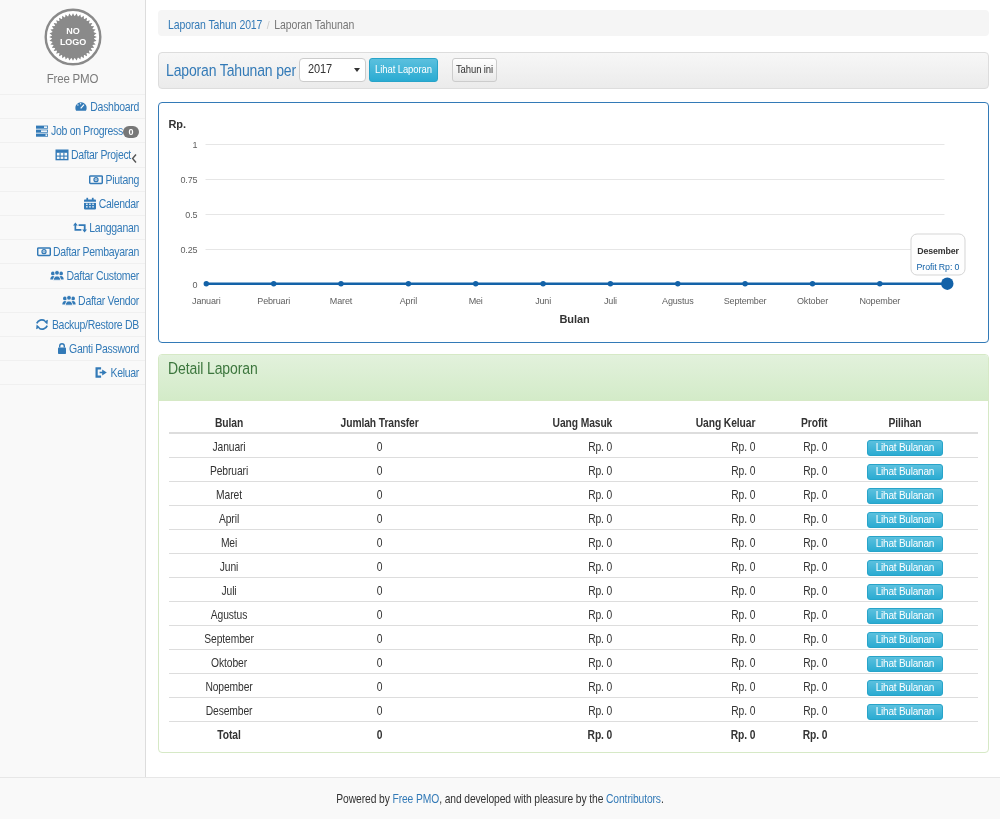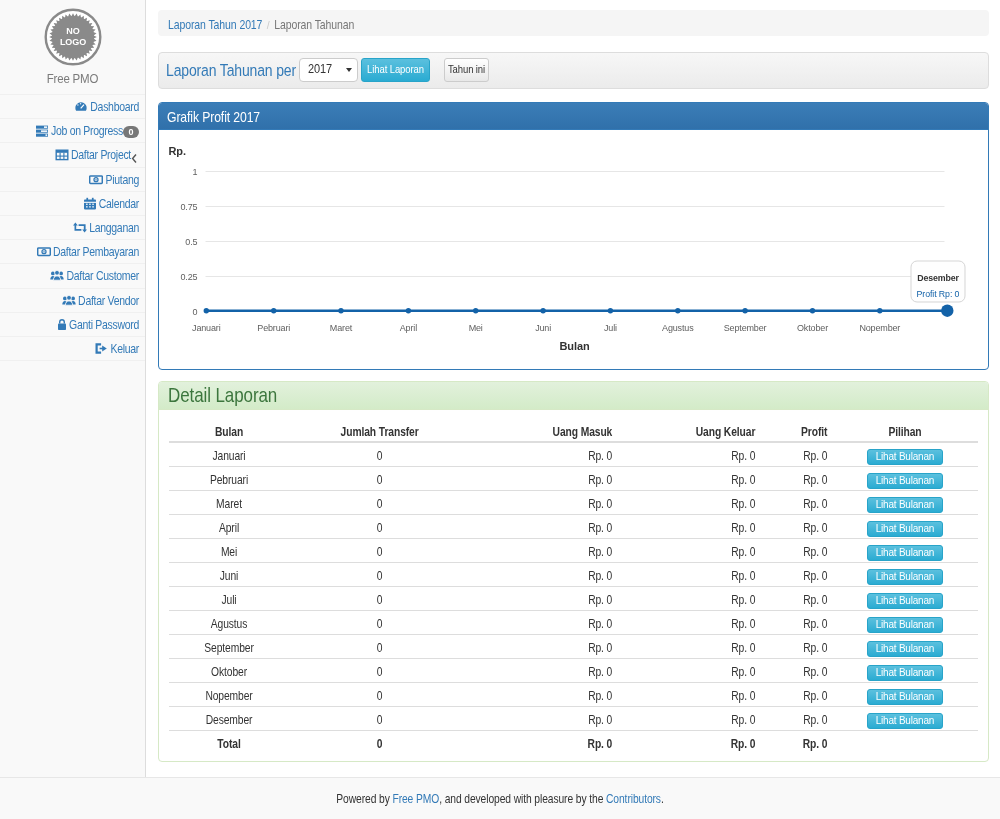--- a/index.html
+++ b/index.html
@@ -45,42 +45,42 @@
 .breadcrumb .sep { color:#ccc; padding:0 4.5px; }
 .panel { border:1px solid #ddd; border-radius:4px; background:#fff; }
 .panel2 {
   height:37px; margin-bottom:13.5px; display:flex; align-items:center;
   background:linear-gradient(to bottom,#f7f7f7 0,#ebebeb 100%);
   padding:5.5px 7px; border-radius:4px;
 }
 .lbl { font-weight:normal; color:#337ab7; font-size:14px; letter-spacing:-0.15px; margin-right:3px; }
 .selwrap { position:relative; display:inline-block; margin-right:3px; }
 .sel {
-  display:inline-block; width:59px; height:24px; border:1px solid #ccc; border-radius:4px;
+  display:inline-block; width:67px; height:24px; border:1px solid #ccc; border-radius:4px;
   font-size:11px; color:#333; background:#fff; padding:4px 0 0 8px; letter-spacing:-0.1px;
 }
 .caret2 {
   position:absolute; right:6px; top:10px; width:0; height:0;
   border-left:3.5px solid transparent; border-right:3.5px solid transparent;
   border-top:4.5px solid #333;
 }
 .btn { display:inline-block; border-radius:3px; font-size:9.5px; letter-spacing:-0.1px; padding:0; line-height:22px; height:24px; border:1px solid transparent; text-align:center; }
 .btn-info { background:linear-gradient(to bottom,#5bc0de 0,#2aabd2 100%); border-color:#28a4c9; color:#fff; width:69px; margin-right:14px; }
 .btn-default { background:linear-gradient(to bottom,#fff 0,#e8e8e8 100%); border-color:#ccc; color:#333; width:45px; }
 .panel-primary { border-color:#337ab7; margin-bottom:10.5px; }
 .panel-primary .panel-heading {
   color:#fff; background:linear-gradient(to bottom,#3b7db7 0,#3070aa 100%);
   border-bottom:1px solid #337ab7; height:27px; padding:7.5px 8px 0;
   font-size:12.2px; letter-spacing:-0.1px; border-radius:3px 3px 0 0;
 }
 .panel-success { border-color:#d6e9c6; margin-bottom:0; }
 .panel-success .panel-heading {
   color:#3c763d; background:linear-gradient(to bottom,#e2f1dc 0,#d3ebc8 100%);
-  border-bottom:1px solid #d6e9c6; height:28px; padding:5.5px 9px 0;
-  font-size:17px; letter-spacing:-0.1px; border-radius:3px 3px 0 0;
+  border-bottom:1px solid #d6e9c6; height:46px; padding:5.5px 9px 0;
+  font-size:14px; letter-spacing:-0.1px; border-radius:3px 3px 0 0;
 }
 .tbl { width:100%; border-collapse:collapse; font-size:10.3px; letter-spacing:-0.1px; }
 .tbl th { font-weight:bold; border-bottom:2px solid #ddd; padding:7px 5px 0; line-height:16px; font-size:10.3px; }
 .tbl td { border-top:1px solid #ddd; padding:6px 5px 1px; line-height:16px; }
 .tbl tr.r1 td { border-top:none; }
 .tc { text-align:center; }
 .tr { text-align:right; }
 .btn-xs {
   display:inline-block; background:linear-gradient(to bottom,#5bc0de 0,#2aabd2 100%); border:1px solid #28a4c9; color:#fff;
   font-size:10px; letter-spacing:-0.2px; border-radius:3px; padding:0 8px; line-height:14px; height:16px;
@@ -197,20 +197,28 @@
                   <circle cx="2.9" cy="4.4" r="1.9"></circle>
                   <path d="M0.3 10.6c0-2.2 1.1-3.5 2.6-3.5.7 0 1.3.3 1.7.8-.7.7-1.1 1.6-1.2 2.7z"></path>
                   <circle cx="11.1" cy="4.4" r="1.9"></circle>
                   <path d="M13.7 10.6c0-2.2-1.1-3.5-2.6-3.5-.7 0-1.3.3-1.7.8.7.7 1.1 1.6 1.2 2.7z"></path>
                 </g>
                 <circle cx="7" cy="3.8" r="2.35" fill="#337ab7" stroke="#f9f9f9" stroke-width="0.8"></circle>
                 <path d="M3.4 11.2c0-2.7 1.5-4.3 3.6-4.3s3.6 1.6 3.6 4.3z" fill="#337ab7" stroke="#f9f9f9" stroke-width="0.8"></path>
               </svg></span><span class="st">Daftar Vendor</span></a>
         </li>
       <li>
+          <a href="#"><span class="mi" style="width:15px;margin-left:2px"><svg width="14" height="13" viewBox="0 0 14 13">
+                <path d="M1.8 5.4 A5.3 5.3 0 0 1 10 2.9" fill="none" stroke="#337ab7" stroke-width="1.7"></path>
+                <polygon points="12.9,1.7 12.4,6.4 9,3.6" fill="#337ab7"></polygon>
+                <path d="M12.2 7.6 A5.3 5.3 0 0 1 4 10.1" fill="none" stroke="#337ab7" stroke-width="1.7"></path>
+                <polygon points="1.1,11.3 1.6,6.6 5,9.4" fill="#337ab7"></polygon>
+              </svg></span><span class="st">Backup/Restore DB</span></a>
+        </li>
+      <li>
           <a href="#"><span class="mi" style="width:10px"><svg width="10" height="13" viewBox="2 0 10 13">
                 <rect x="3" y="5.6" width="8" height="6.4" rx="0.8" fill="#337ab7"></rect>
                 <path d="M4.7 5.6V4.1a2.3 2.3 0 0 1 4.6 0v1.5" fill="none" stroke="#337ab7" stroke-width="1.4"></path>
               </svg></span><span class="st">Ganti Password</span></a>
         </li>
       <li>
           <a href="#"><span class="mi"><svg width="14" height="13" viewBox="0 0 14 13">
                 <path d="M1.5 1.3h5.6v2.2H3.7v6h3.4v2.2H1.5z" fill="#337ab7"></path>
                 <polygon points="8.2,3.4 12.8,6.5 8.2,9.6" fill="#337ab7"></polygon>
                 <rect x="5.6" y="5.7" width="3.4" height="1.6" fill="#337ab7"></rect>
@@ -220,21 +228,20 @@
   </div>
   <div class="main">
     <div class="breadcrumb"><a href="#"><span class="st">Laporan Tahun 2017</span></a><span class="sep">/</span><span class="st">Laporan Tahunan</span></div>
     <div class="panel panel2">
         <span class="lbl"><span class="st">Laporan Tahunan per</span></span>
         <span class="selwrap"><span class="sel"><span class="st">2017</span></span><span class="caret2"></span></span>
         <a class="btn btn-info" href="#"><span class="st">Lihat Laporan</span></a>
         <a class="btn btn-default" href="#"><span class="st">Tahun ini</span></a>
     </div>
     <div class="panel panel-primary">
-      <div class="panel-heading"><span class="st">Grafik Profit 2017</span></div>
       <div style="padding:0;">
         <svg width="828" height="237" viewBox="0 0 828 237" font-family="Liberation Sans, sans-serif">
           <text x="9.5" y="25" font-size="11" font-weight="bold" fill="#333" letter-spacing="-0.1">Rp.</text>
 
           <g stroke="#e6e6e6" stroke-width="1">
             <line x1="46.5" y1="41.5" x2="785.5" y2="41.5"></line>
             <line x1="46.5" y1="76.5" x2="785.5" y2="76.5"></line>
             <line x1="46.5" y1="111.5" x2="785.5" y2="111.5"></line>
             <line x1="46.5" y1="146.5" x2="785.5" y2="146.5"></line>
           </g>

